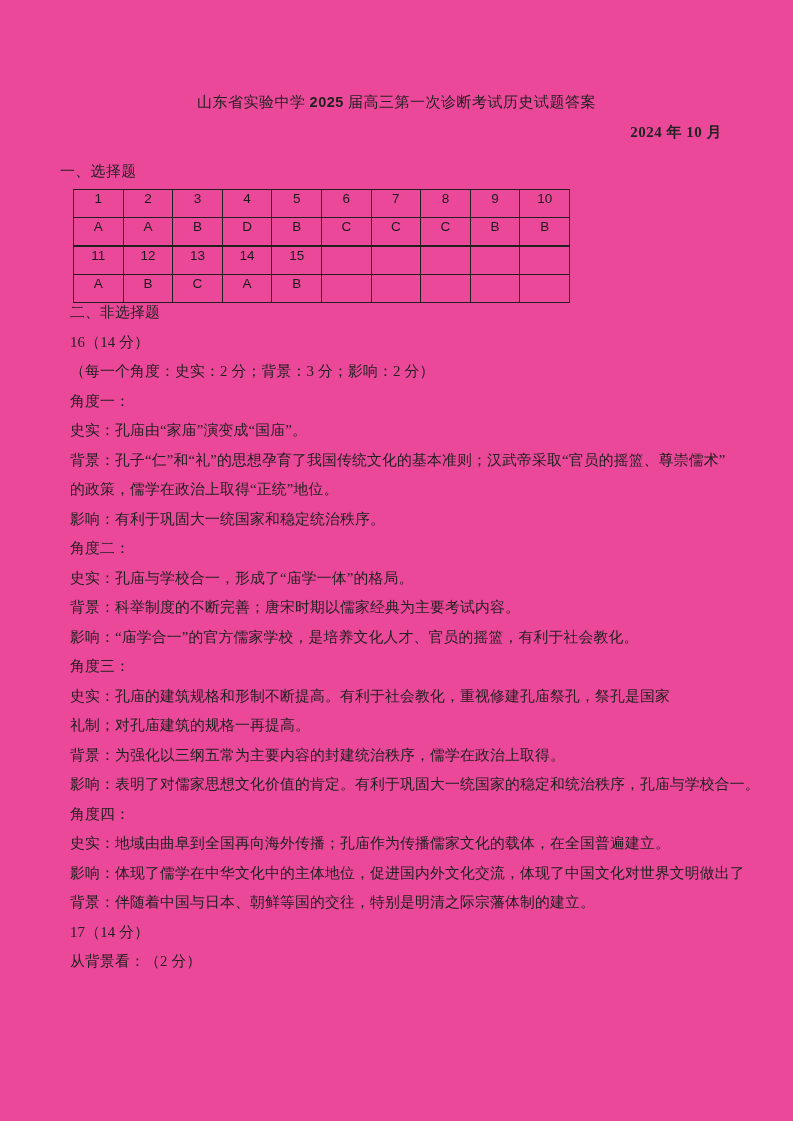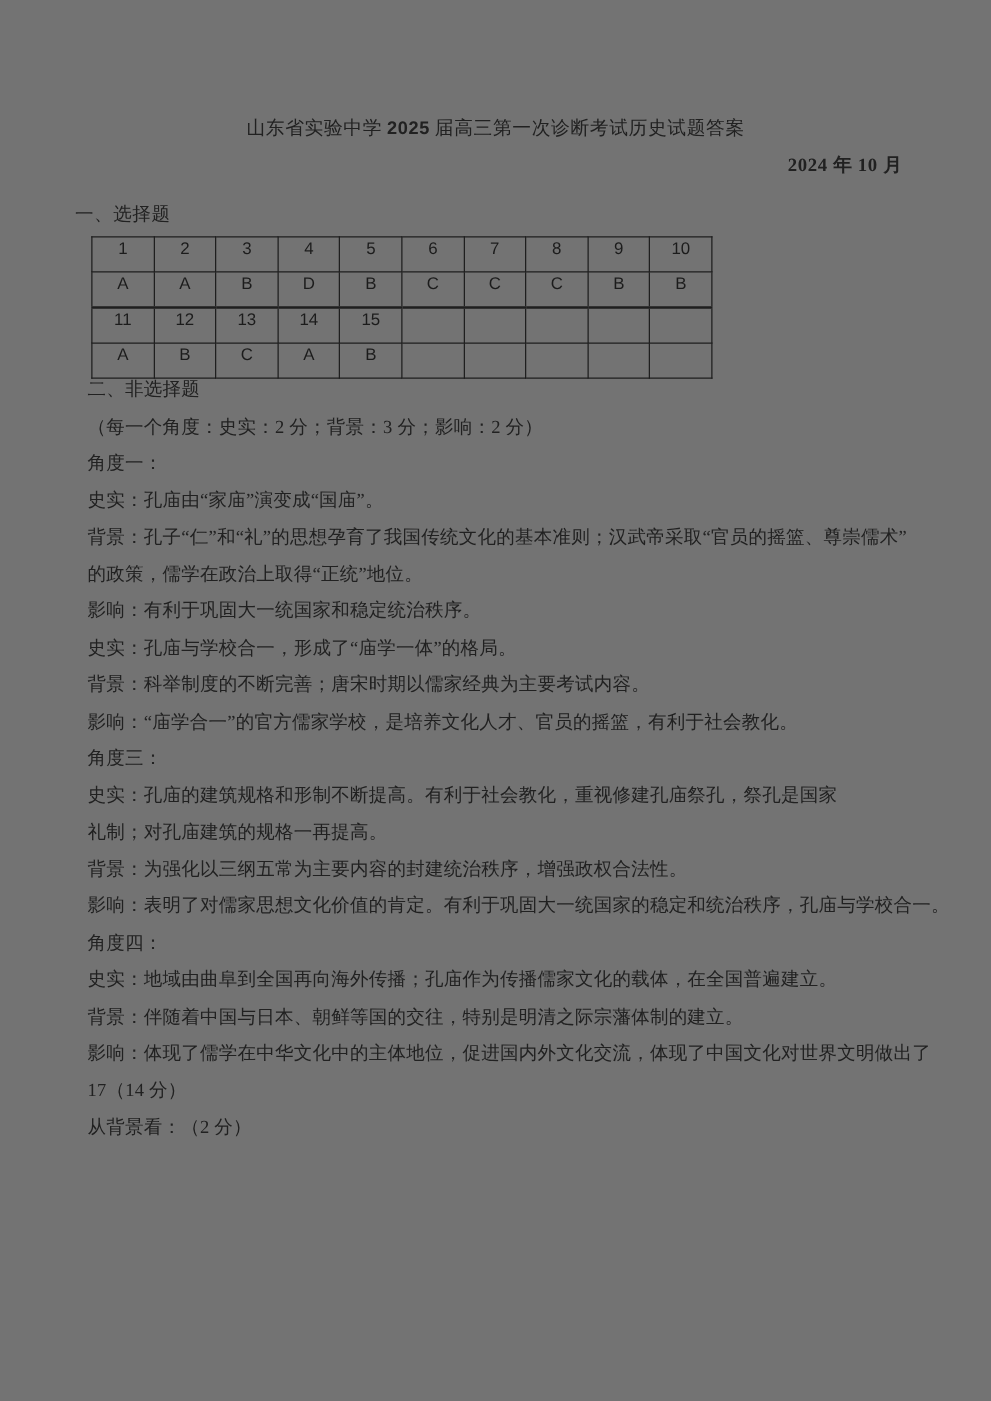--- a/index.html
+++ b/index.html
@@ -4,21 +4,21 @@
 <style>
   html, body {
     margin: 0;
     padding: 0;
     background: #ffffff;
   }
   .page {
     position: relative;
     width: 793px;
     height: 1121px;
-    background: #737373;
+    background: #ec4899;
     overflow: hidden;
     font-family: "Liberation Serif", "DejaVu Serif", serif;
     color: #212121;
   }
   .doc-title {
     position: absolute;
     top: 93px;
     left: 0;
     width: 100%;
     text-align: center;
@@ -144,35 +144,37 @@
           <td></td>
           <td></td>
           <td></td>
           <td></td>
         </tr>
       </tbody>
   </table>
 
   <div class="essay-body" id="essay-body">
     <p class="line">二、非选择题</p>
+  <p class="line">16（14 分）</p>
       <p class="line">（每一个角度：史实：2 分；背景：3 分；影响：2 分）</p>
       <p class="line">角度一：</p>
       <p class="line">史实：孔庙由“家庙”演变成“国庙”。</p>
       <p class="line">背景：孔子“仁”和“礼”的思想孕育了我国传统文化的基本准则；汉武帝采取“官员的摇篮、尊崇儒术”</p>
       <p class="line">的政策，儒学在政治上取得“正统”地位。</p>
       <p class="line">影响：有利于巩固大一统国家和稳定统治秩序。</p>
+      <p class="line">角度二：</p>
       <p class="line">史实：孔庙与学校合一，形成了“庙学一体”的格局。</p>
       <p class="line">背景：科举制度的不断完善；唐宋时期以儒家经典为主要考试内容。</p>
       <p class="line">影响：“庙学合一”的官方儒家学校，是培养文化人才、官员的摇篮，有利于社会教化。</p>
       <p class="line">角度三：</p>
       <p class="line">史实：孔庙的建筑规格和形制不断提高。有利于社会教化，重视修建孔庙祭孔，祭孔是国家</p>
       <p class="line">礼制；对孔庙建筑的规格一再提高。</p>
-      <p class="line">背景：为强化以三纲五常为主要内容的封建统治秩序，增强政权合法性。</p>
+      <p class="line">背景：为强化以三纲五常为主要内容的封建统治秩序，儒学在政治上取得。</p>
       <p class="line">影响：表明了对儒家思想文化价值的肯定。有利于巩固大一统国家的稳定和统治秩序，孔庙与学校合一。</p>
       <p class="line">角度四：</p>
       <p class="line">史实：地域由曲阜到全国再向海外传播；孔庙作为传播儒家文化的载体，在全国普遍建立。</p>
+      <p class="line">影响：体现了儒学在中华文化中的主体地位，促进国内外文化交流，体现了中国文化对世界文明做出了</p>
       <p class="line">背景：伴随着中国与日本、朝鲜等国的交往，特别是明清之际宗藩体制的建立。</p>
-      <p class="line">影响：体现了儒学在中华文化中的主体地位，促进国内外文化交流，体现了中国文化对世界文明做出了</p>
       <p class="line">17（14 分）</p>
       <p class="line">从背景看：（2 分）</p>
     </div>
 
 </div>
 
 </body></html>

